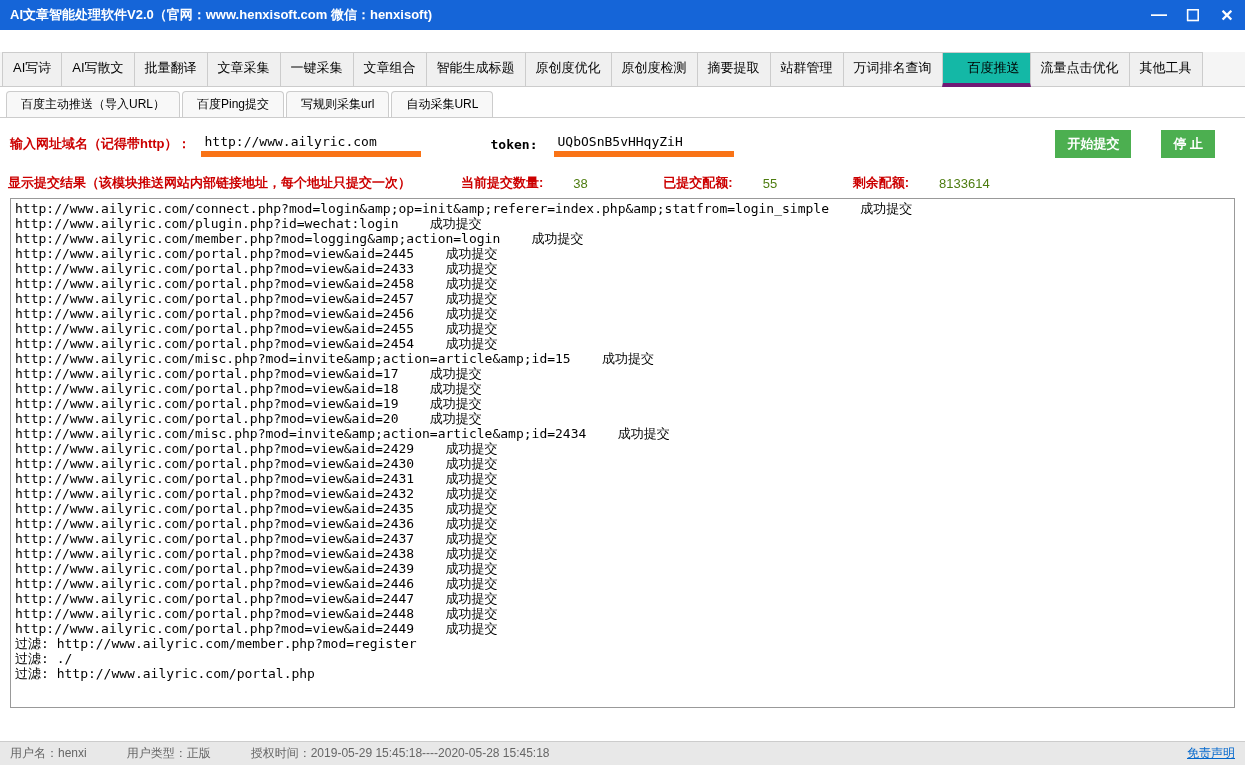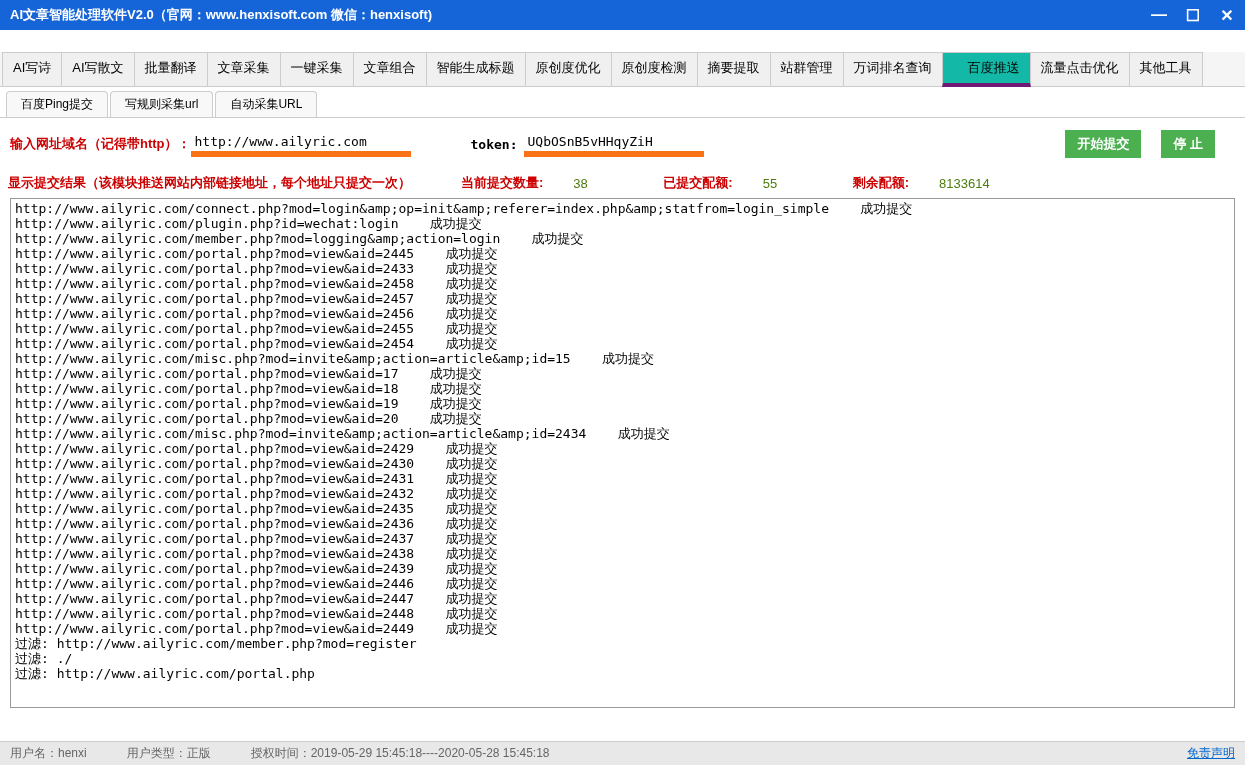--- a/index.html
+++ b/index.html
@@ -8,21 +8,21 @@
 .titlebar-text { flex: 1; }
 .titlebar-btns { display: flex; gap: 18px; }
 .titlebar-btn { width: 16px; height: 16px; display: flex; align-items: center; justify-content: center; cursor: pointer; font-size: 16px; font-weight: bold; }
 .spacer { height: 22px; background: #fff; }
 .main-tabs { display: flex; border-bottom: 1px solid #ccc; background: #f5f5f5; padding-left: 2px; }
 .main-tab { padding: 6px 10px; border: 1px solid #ccc; border-bottom: none; background: #f0f0f0; margin-right: -1px; cursor: pointer; font-size: 13px; white-space: nowrap; position: relative; }
 .main-tab.active { background: #14b8a6; border-bottom: 4px solid #701a75; margin-bottom: -1px; z-index: 2; padding-left: 25px; }
 .sub-tabs { display: flex; border-bottom: 1px solid #ccc; background: #fff; padding: 4px 0 0 6px; }
 .sub-tab { padding: 4px 14px; border: 1px solid #ccc; border-bottom: none; background: #f8f8f8; margin-right: 2px; cursor: pointer; border-radius: 4px 4px 0 0; font-size: 12px; }
 .sub-tab.active { background: #fff; color: #0066cc; border-bottom: 1px solid #fff; margin-bottom: -1px; }
-.form-row { display: flex; align-items: center; padding: 12px 10px; }
+.form-row { display: flex; align-items: center; padding: 12px 10px; gap: 10px; }
 .form-label { color: #cc0000; font-weight: bold; font-size: 13px; }
 .form-input { font-family: monospace; font-size: 13px; border: none; border-bottom: 6px solid #f97316; padding: 2px 4px; background: transparent; }
 .url-input { width: 220px; }
 .token-label { margin-left: 60px; font-weight: bold; font-family: monospace; font-size: 13px; }
 .token-input { width: 180px; margin-left: 6px; }
 .btn { padding: 5px 12px; border: none; color: #fff; cursor: pointer; font-size: 13px; font-weight: bold; }
 .btn-start { background: #4caf50; margin-left: auto; }
 .btn-stop { background: #4caf50; margin-left: 20px; margin-right: 20px; }
 .status-row { display: flex; align-items: center; padding: 4px 8px 6px; font-size: 13px; }
 .status-label { color: #cc0000; font-weight: bold; }
@@ -60,20 +60,21 @@
     <div class="main-tab">原创度检测</div>
     <div class="main-tab">摘要提取</div>
     <div class="main-tab">站群管理</div>
     <div class="main-tab">万词排名查询</div>
     <div class="main-tab active">百度推送</div>
     <div class="main-tab">流量点击优化</div>
     <div class="main-tab">其他工具</div>
   </div>
 
 <div class="sub-tabs" id="sub-tabs">
+    <div class="sub-tab">百度主动推送（导入URL）</div>
     <div class="sub-tab">百度Ping提交</div>
     <div class="sub-tab">写规则采集url</div>
     <div class="sub-tab">自动采集URL</div>
   </div>
 
 <div class="form-row">
   <span class="form-label">输入网址域名（记得带http）：</span>
   <input class="form-input url-input" value="http://www.ailyric.com" style="">
   <span class="token-label">token:</span>
   <input class="form-input token-input" value="UQbOSnB5vHHqyZiH" style="">

